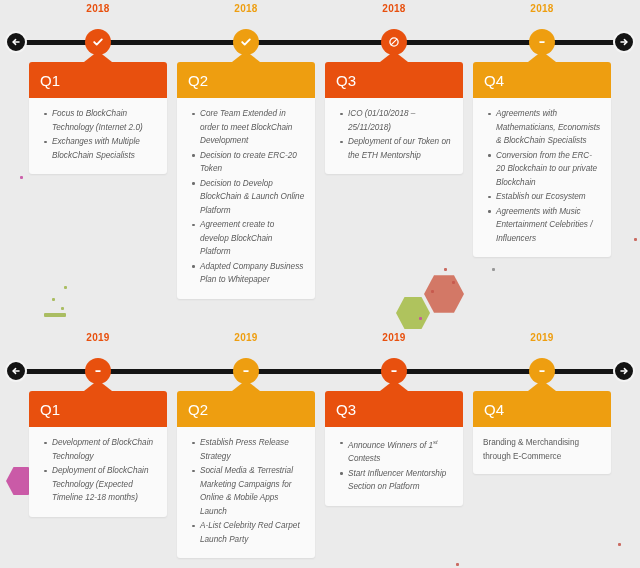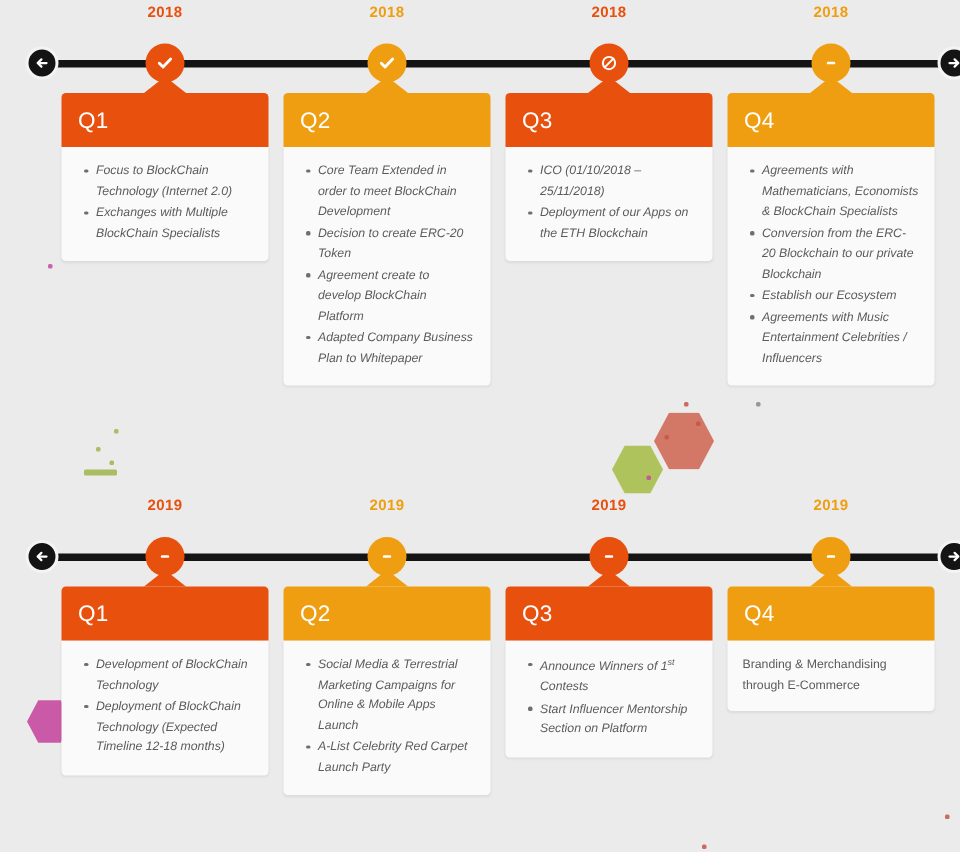--- a/index.html
+++ b/index.html
@@ -1,21 +1,21 @@
 <!DOCTYPE html>
 <html><head>
 <meta charset="utf-8">
 <style>
   html,body{margin:0;padding:0;}
   body{
     width:640px;height:568px;overflow:hidden;position:relative;
     background:#ebebeb;
     font-family:"Liberation Sans", sans-serif;
   }
-  .canvas{position:absolute;inset:0;margin-left:12px;}
+  .canvas{position:absolute;inset:0;}
   .dot{position:absolute;border-radius:1px;}
   .hex{
     position:absolute;
     clip-path:polygon(25% 3%,75% 3%,100% 50%,75% 97%,25% 97%,0% 50%);
   }
 
   
   .row{position:absolute;left:0;width:640px;}
   .axis{
     position:absolute;left:16px;right:16px;height:5px;
@@ -144,20 +144,21 @@
         </div>
         <div class="card" style="left: 177px; top: 62px;">
           <div class="notch" style="border-bottom: 11px solid rgb(238, 158, 16);"></div>
           <div class="card-head" style="background: rgb(238, 158, 16);">
             <span>Q2</span>
           </div>
           <div class="card-body">
             <ul class="bullets">
               <li>Core Team Extended in order to meet BlockChain Development</li>
               <li>Decision to create ERC-20 Token</li>
+              <li>Decision to Develop BlockChain &amp; Launch Online Platform</li>
               <li>Agreement create to develop BlockChain Platform</li>
               <li>Adapted Company Business Plan to Whitepaper</li>
             </ul>
           </div>
         </div>
         <div class="year" style="left: 394px; top: 3px; color: rgb(232, 80, 14);">2018</div>
         <div class="marker" style="left: 381px; top: 29px; background: rgb(232, 80, 14);">
           <span>
             <svg width="12" height="12" viewBox="0 0 12 12">
       <circle cx="6" cy="6" r="4.1" stroke="#fff" stroke-width="1.3" fill="none"></circle>
@@ -166,21 +167,21 @@
           </span>
         </div>
         <div class="card" style="left: 325px; top: 62px;">
           <div class="notch" style="border-bottom: 11px solid rgb(232, 80, 14);"></div>
           <div class="card-head" style="background: rgb(232, 80, 14);">
             <span>Q3</span>
           </div>
           <div class="card-body">
             <ul class="bullets">
               <li>ICO (01/10/2018 – 25/11/2018)</li>
-              <li>Deployment of our Apps on the ETH Blockchain</li>
+              <li>Deployment of our Token on the ETH Mentorship</li>
             </ul>
           </div>
         </div>
         <div class="year" style="left: 542px; top: 3px; color: rgb(238, 158, 16);">2018</div>
         <div class="marker" style="left: 529px; top: 29px; background: rgb(238, 158, 16);">
           <span>
             <svg width="12" height="12" viewBox="0 0 12 12">
     <rect x="3.2" y="5.2" width="5.6" height="1.7" rx="0.8" fill="#fff"></rect>
             </svg>
           </span>
@@ -246,20 +247,21 @@
             </svg>
           </span>
         </div>
         <div class="card" style="left: 177px; top: 391px;">
           <div class="notch" style="border-bottom: 11px solid rgb(238, 158, 16);"></div>
           <div class="card-head" style="background: rgb(238, 158, 16);">
             <span>Q2</span>
           </div>
           <div class="card-body">
             <ul class="bullets">
+              <li>Establish Press Release Strategy</li>
               <li>Social Media &amp; Terrestrial Marketing Campaigns for Online &amp; Mobile Apps Launch</li>
               <li>A-List Celebrity Red Carpet Launch Party</li>
             </ul>
           </div>
         </div>
         <div class="year" style="left: 394px; top: 332px; color: rgb(232, 80, 14);">2019</div>
         <div class="marker" style="left: 381px; top: 358px; background: rgb(232, 80, 14);">
           <span>
             <svg width="12" height="12" viewBox="0 0 12 12">
     <rect x="3.2" y="5.2" width="5.6" height="1.7" rx="0.8" fill="#fff"></rect>

